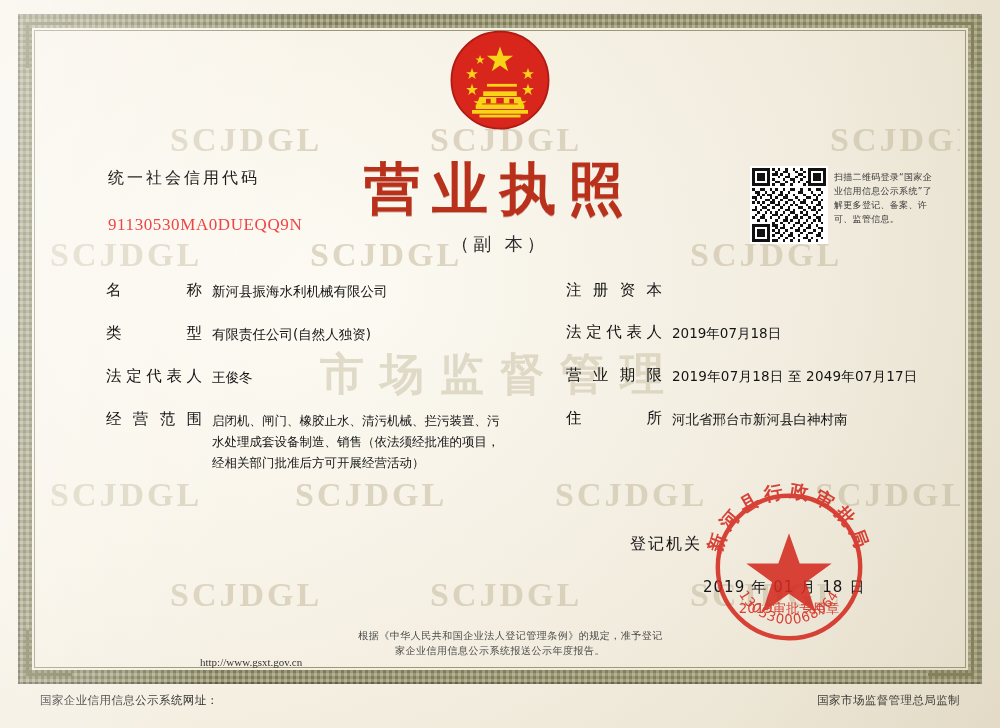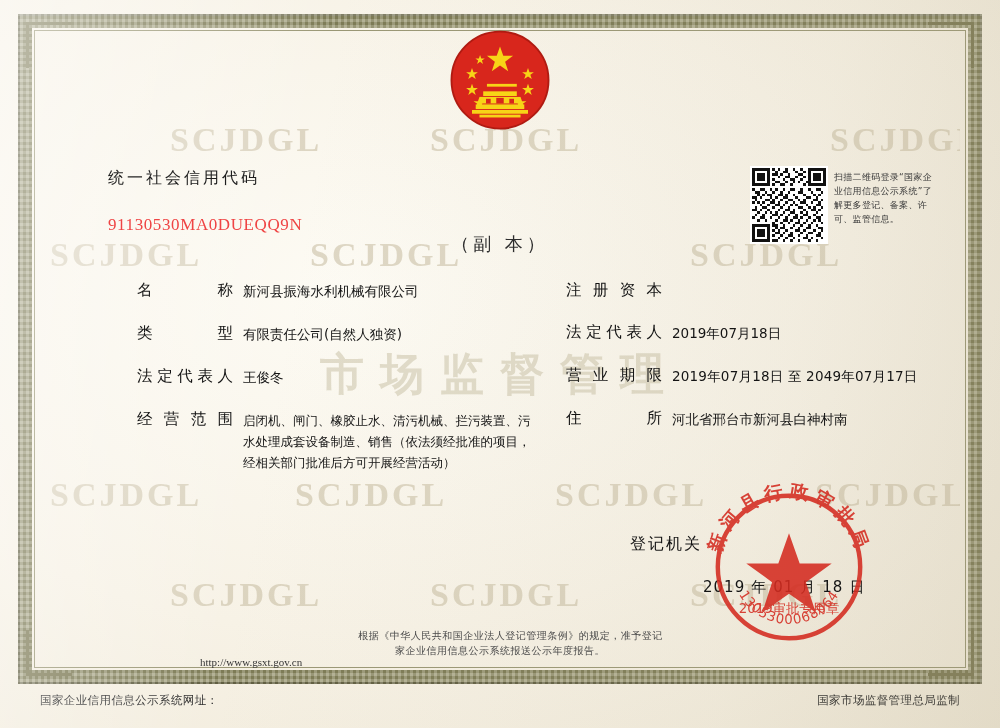--- a/index.html
+++ b/index.html
@@ -203,21 +203,20 @@
     position: absolute;
     left: 0; right: 0;
     top: 280px;
     z-index: 6;
   }
   .col-left {
     position: absolute;
     left: 106px;
     top: 0;
     width: 400px;
-    margin-left: 31px;
   }
   .col-right {
     position: absolute;
     left: 566px;
     top: 0;
     width: 380px;
   }
   .row {
     display: flex;
     align-items: flex-start;
@@ -377,20 +376,21 @@
       <rect x="30" y="90" width="60" height="4"></rect>
       <rect x="38" y="95" width="44" height="3"></rect>
     </g>
     <g fill="#d8261c">
       <rect x="56" y="77" width="8" height="6"></rect>
       <rect x="45" y="78" width="5" height="5"></rect>
       <rect x="70" y="78" width="5" height="5"></rect>
     </g>
   </svg>
 
+  <div class="main-title">营业执照</div>
   <div class="sub-title">（副 本）</div>
 
   <div class="credit-block">
     <div class="credit-label">统一社会信用代码</div>
     <div class="credit-value">91130530MA0DUEQQ9N</div>
   </div>
 
   <div class="qr-wrap">
     <svg class="qr" viewBox="0 0 29 29" shape-rendering="crispEdges">
       <rect width="29" height="29" fill="#ffffff"></rect>

